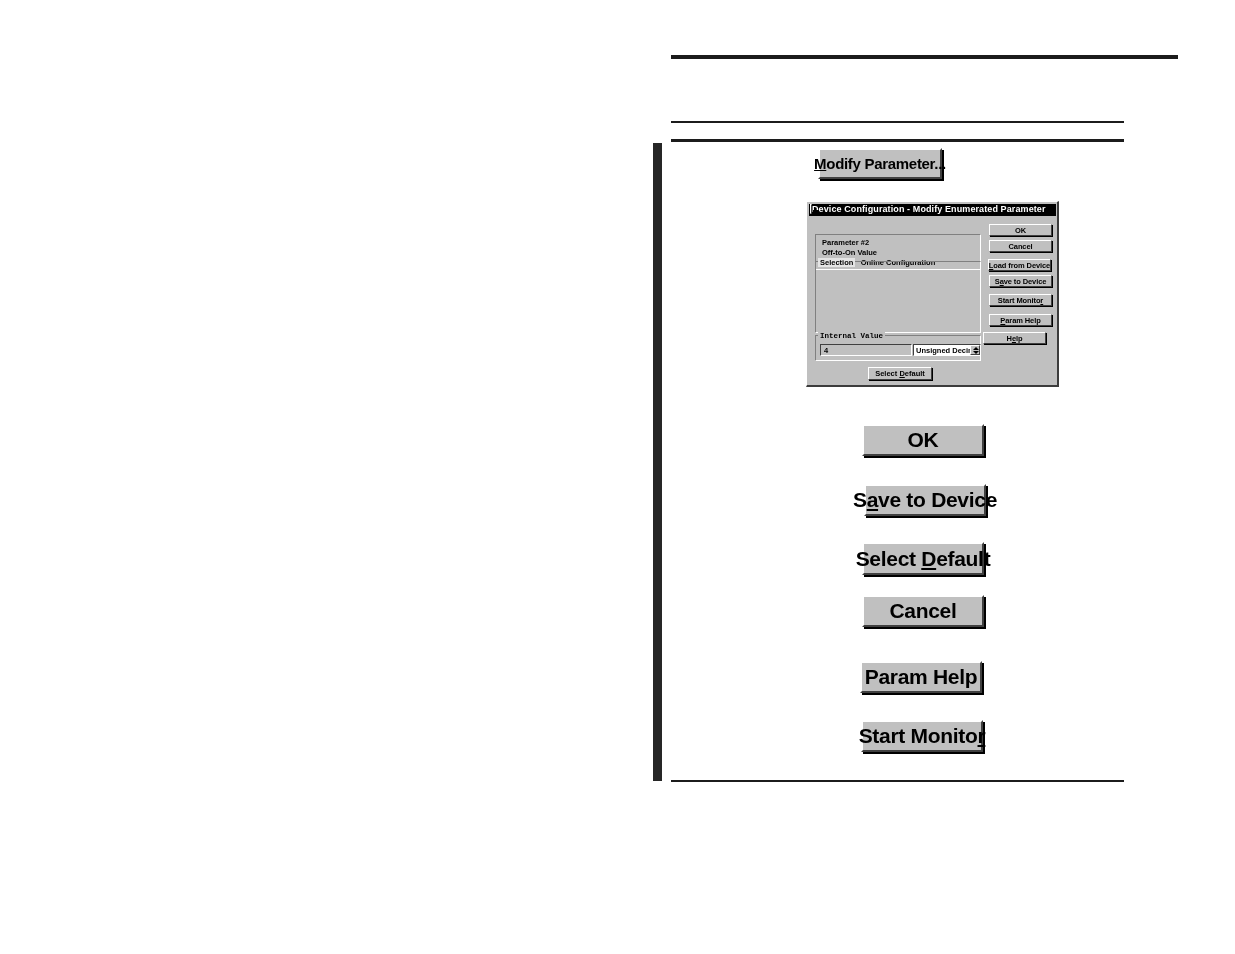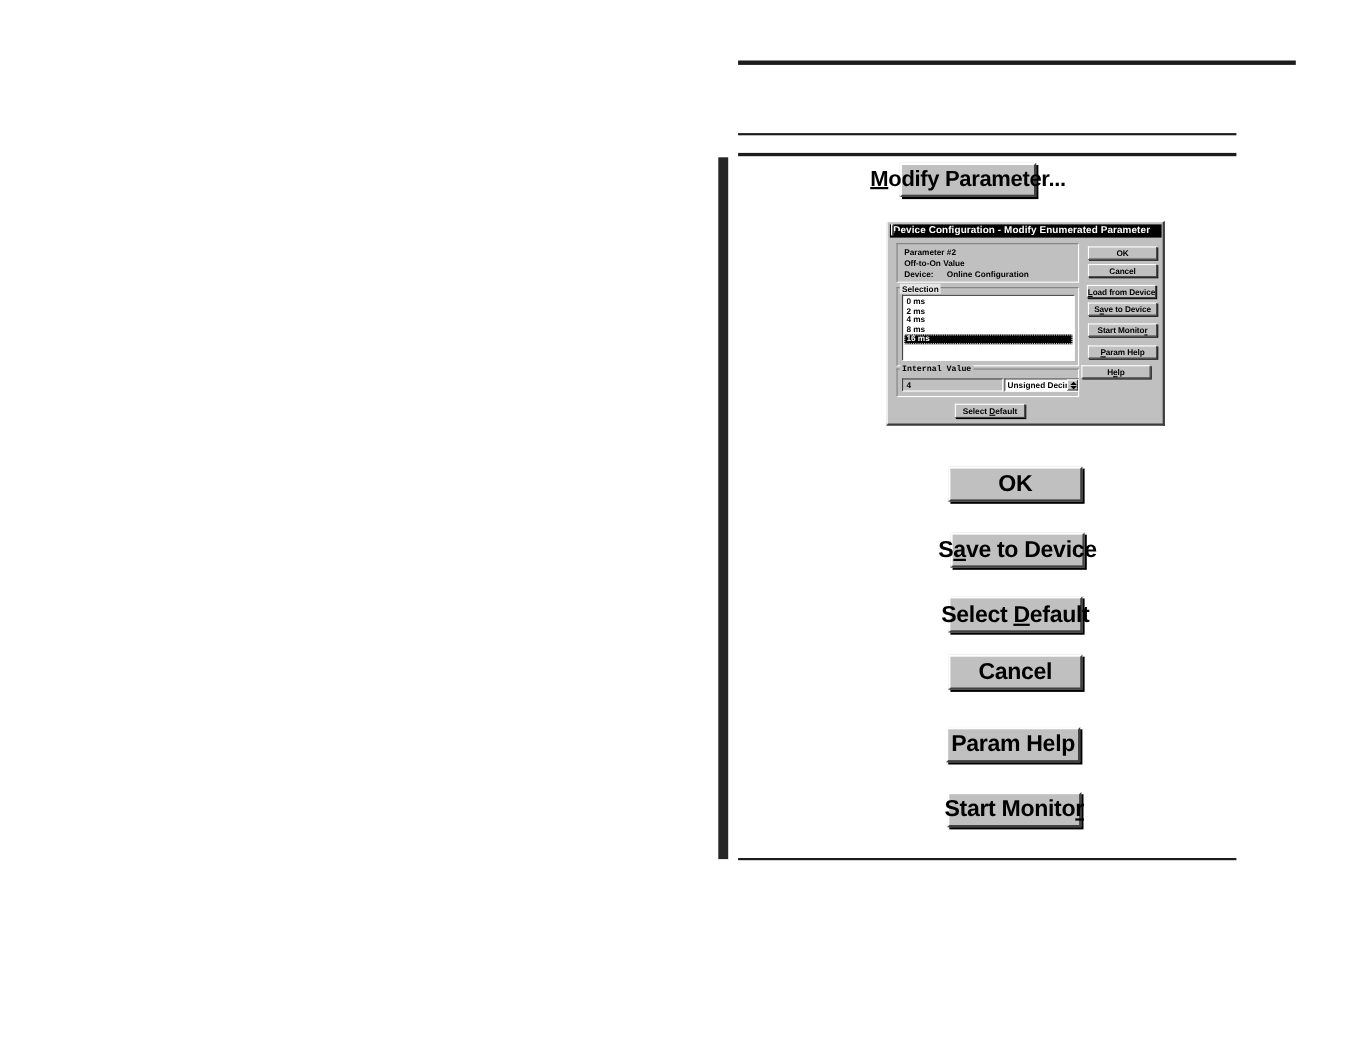--- a/index.html
+++ b/index.html
@@ -115,21 +115,21 @@
     font-size: 9px;
     font-weight: bold;
     letter-spacing: 0.1px;
     padding-right: 12px;
     white-space: nowrap;
   }
 
   
   #info-panel {
     position: absolute;
-    left: 8px; top: 19px;
+    left: 8px; top: 32px;
     width: 166px; height: 36px;
     background: #c0c0c0;
     border-top: 1px solid #808080;
     border-left: 1px solid #808080;
     border-right: 1px solid #ffffff;
     border-bottom: 1px solid #ffffff;
     box-sizing: border-box;
     padding: 3px 0 0 6px;
   }
   #info-panel .line {
@@ -295,21 +295,21 @@
   #btn-cancel-dlg    { left: 182px; top: 38px; }
   #btn-load-dlg      { left: 181px; top: 57px; }
   #btn-save-dlg      { left: 182px; top: 73px; }
   #btn-monitor-dlg   { left: 182px; top: 92px; }
   #btn-paramhelp-dlg { left: 182px; top: 112px; }
   #btn-help-dlg      { left: 176px; top: 130px; }
 
   
   #btn-modify-parameter {
     left: 818px; top: 148px; width: 124px; height: 31px;
-    font-size: 20px;
+    font-size: 15px;
   }
 
   
   #btn-ok-callout            { left: 862px; top: 424px; width: 122px; height: 32px; }
   #btn-save-callout          { left: 864px; top: 484px; width: 122px; height: 32px; }
   #btn-select-default-callout{ left: 862px; top: 542px; width: 122px; height: 33px; }
   #btn-cancel-callout        { left: 862px; top: 595px; width: 122px; height: 32px; }
   #btn-param-help-callout    { left: 860px; top: 661px; width: 122px; height: 32px; }
   #btn-start-monitor-callout { left: 861px; top: 720px; width: 122px; height: 32px; }
 </style>
@@ -334,27 +334,20 @@
   </div>
 
   <div id="info-panel">
     <div class="line">Parameter #2</div>
     <div class="line">Off-to-On Value</div>
     <div class="line"><span>Device:</span><span class="val">Online Configuration</span></div>
   </div>
 
   <div id="sel-group"></div>
   <div id="sel-legend">Selection</div>
-  <div id="sel-list">
-      <div class="sel-item">0 ms</div>
-      <div class="sel-item">2 ms</div>
-      <div class="sel-item">4 ms</div>
-      <div class="sel-item">8 ms</div>
-      <div class="sel-item selected">16 ms</div>
-    </div>
 
   <div id="iv-group"></div>
   <div id="iv-label">Internal Value</div>
   <div id="iv-field">4</div>
   <div id="iv-combo">
     <div class="txt">Unsigned Decimal</div>
     <div class="arrow"></div>
   </div>
 
   <div class="win-btn" id="btn-select-default-dlg">

